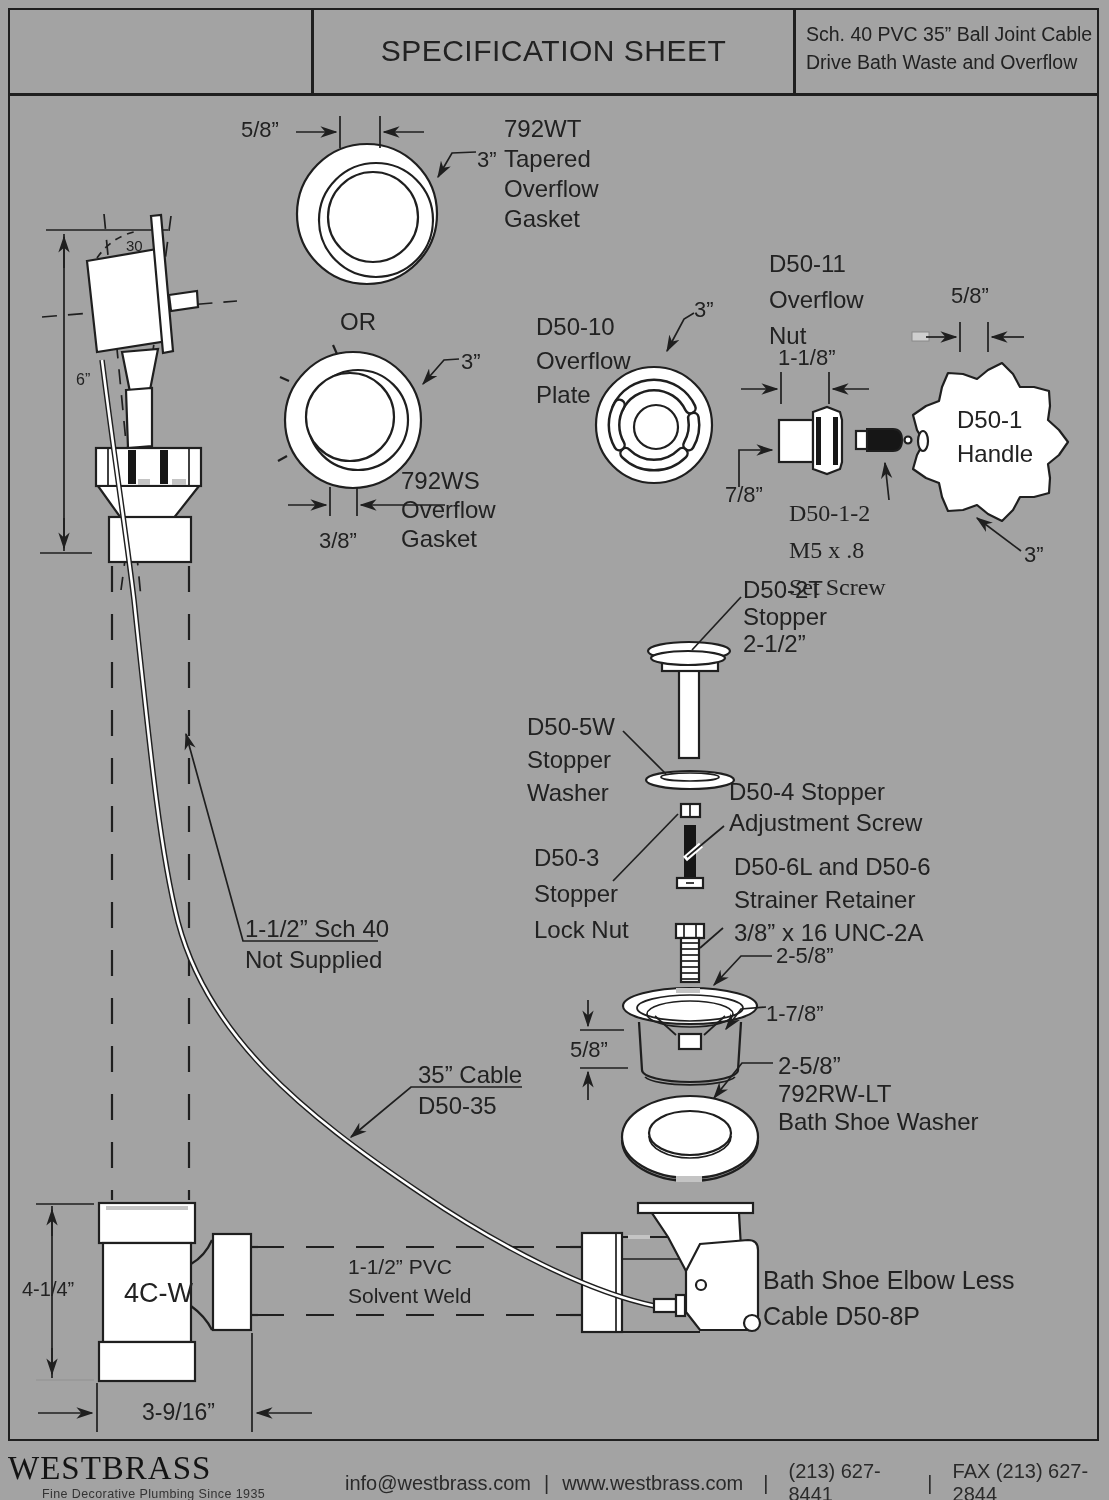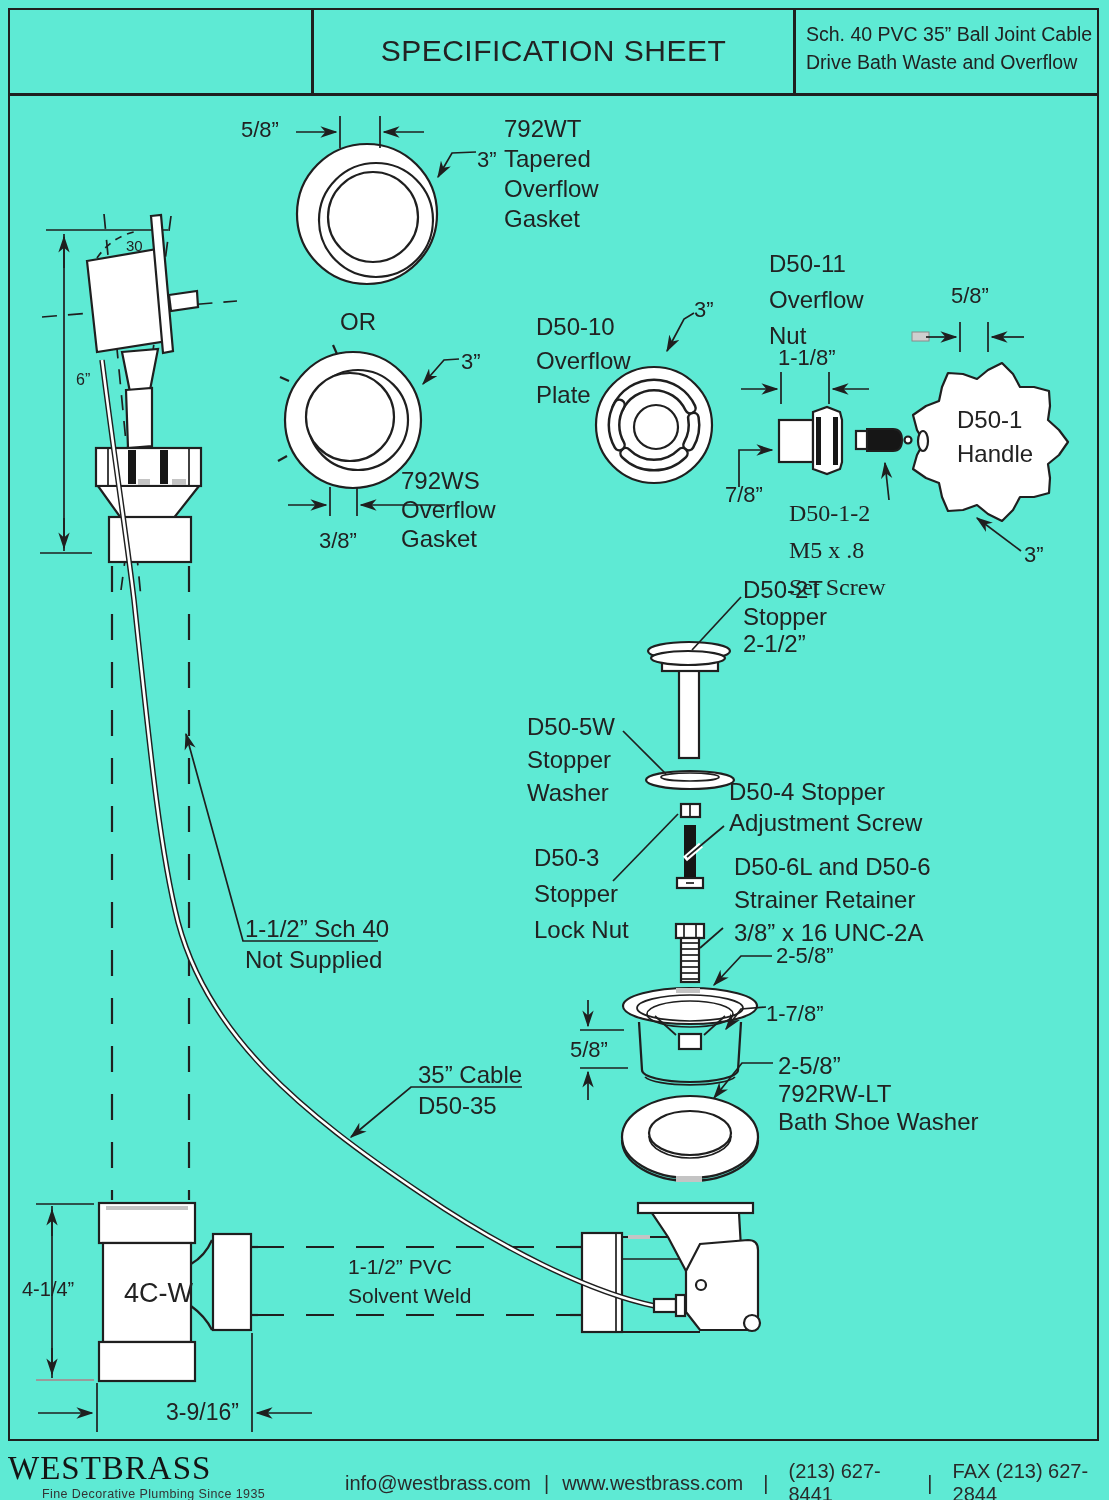--- a/index.html
+++ b/index.html
@@ -1,16 +1,16 @@
 <!DOCTYPE html>
 <html><head>
 <meta charset="utf-8">
 <style>
   html,body{margin:0;padding:0;background:#fff;}
-  #page{position:relative;width:1109px;height:1500px;background:#5eead4;overflow:hidden;
+  #page{position:relative;width:1109px;height:1500px;background:#a3a3a3;overflow:hidden;
         font-family:"Liberation Sans",sans-serif;color:#1f1f1f;}
   .border-box{position:absolute;left:8px;top:8px;width:1091px;height:1433px;
         border:2.5px solid #1f1f1f;box-sizing:border-box;}
   .hdr-bottom{position:absolute;left:8px;top:93px;width:1091px;height:2.5px;background:#1f1f1f;}
   .hdr-v1{position:absolute;left:311px;top:8px;width:2.5px;height:87px;background:#1f1f1f;}
   .hdr-v2{position:absolute;left:793px;top:8px;width:2.5px;height:87px;background:#1f1f1f;}
   .title{position:absolute;left:314px;top:8px;width:479px;height:85px;display:flex;
         align-items:center;justify-content:center;font-size:30px;letter-spacing:.5px;color:#222;}
   .subtitle{position:absolute;left:806px;top:20px;width:290px;font-size:19.5px;line-height:28px;color:#222;}
   .lbl{position:absolute;white-space:pre-line;font-size:24px;line-height:1.3;color:#222;}
@@ -324,23 +324,25 @@
   <div class="lbl dim" style="left:570px;top:1036px;">5/8”</div>
   <div class="lbl" style="left:778px;top:1052px;line-height:28px;">2-5/8”
 792RW-LT
 Bath Shoe Washer</div>
   <div class="lbl" style="left:245px;top:913px;">1-1/2” Sch 40</div>
   <div class="lbl" style="left:245px;top:944px;">Not Supplied</div>
   <div class="lbl" style="left:418px;top:1059px;">35” Cable</div>
   <div class="lbl" style="left:418px;top:1090px;">D50-35</div>
   <div class="lbl dim" style="left:22px;top:1276px;font-size:20px;">4-1/4”</div>
   <div class="lbl" style="left:124px;top:1276px;font-size:27px;">4C-W</div>
-  <div class="lbl dim" style="left:142px;top:1398px;font-size:23px;margin-left:24px;">3-9/16”</div>
+  <div class="lbl dim" style="left:142px;top:1398px;font-size:23px;">3-9/16”</div>
   <div class="lbl" style="left:348px;top:1252px;font-size:21px;line-height:29px;">1-1/2” PVC
 Solvent Weld</div>
+  <div class="lbl" style="left:763px;top:1262px;font-size:25px;line-height:36px;">Bath Shoe Elbow Less
+Cable D50-8P</div>
 
   <div class="footer-brand">WESTBRASS</div>
   <div class="footer-tag">Fine Decorative Plumbing Since 1935</div>
   <div class="footer-contact">
     <span>info@westbrass.com</span>
     <span class="sep">|</span>
     <span>www.westbrass.com</span>
     <span class="sep wide">|</span>
     <span>(213) 627-8441</span>
     <span class="sep wide">|</span>

